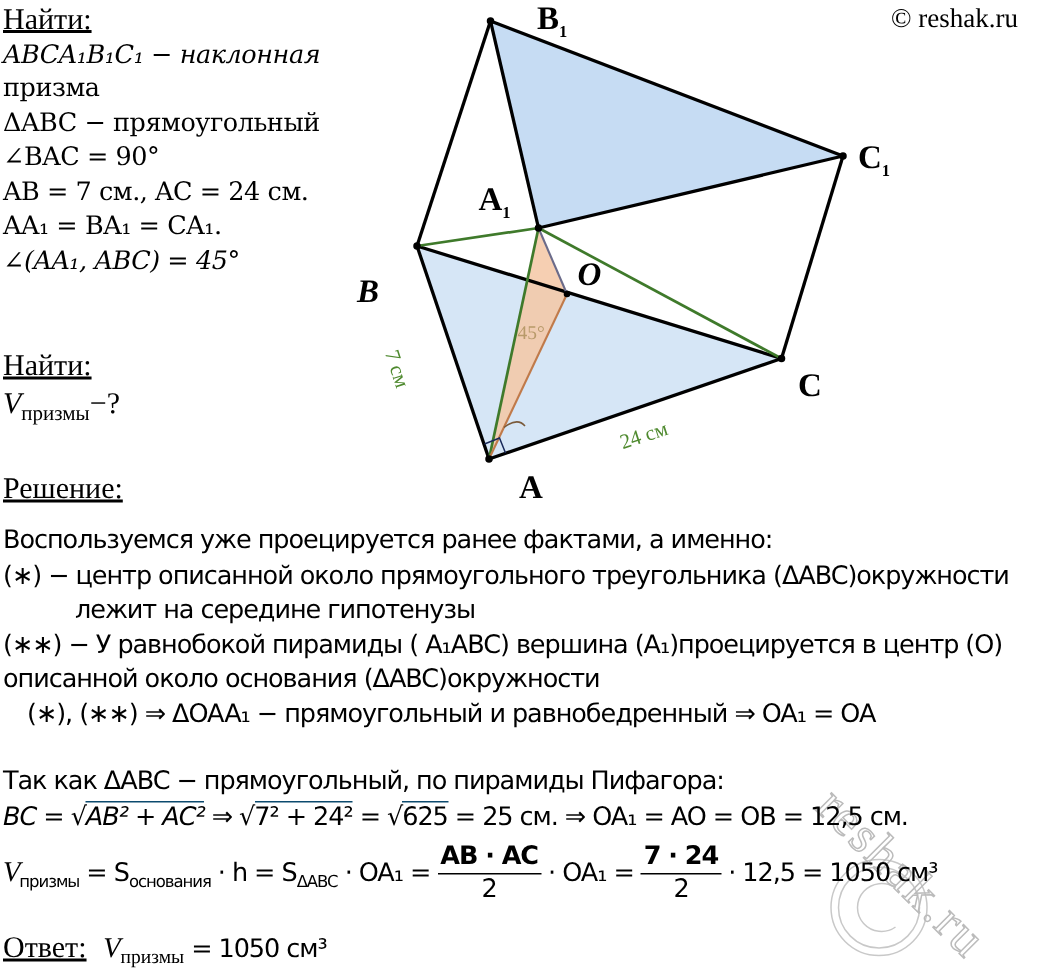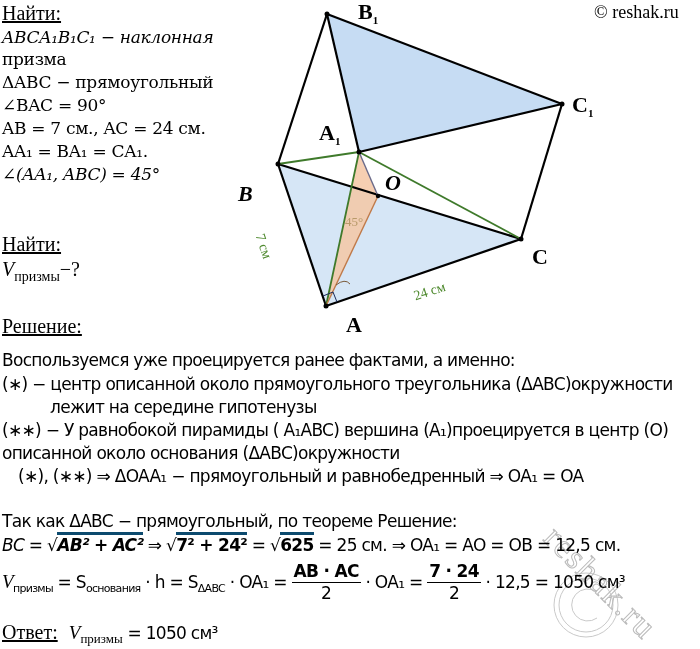--- a/index.html
+++ b/index.html
@@ -10,21 +10,21 @@
   .given{font-size:17px;font-family:"DejaVu Serif",serif;letter-spacing:-0.3px;}
   .head{font-size:20px;text-decoration:underline;font-family:"Liberation Serif",serif;}
   .body{font-size:17px;font-family:"DejaVu Sans",sans-serif;letter-spacing:-0.7px;transform-origin:left top;}
   .it{font-style:italic;}
   sub,sup{font-size:11px;line-height:0;}
   .wm{font-size:18px;font-family:"Liberation Serif",serif;}
   svg{position:absolute;left:0;top:0;}
   .frac{display:inline-block;vertical-align:middle;text-align:center;}
   .frac .num{display:block;border-bottom:1px solid #000;padding:0 2px 2px 2px;font-weight:bold;}
   .frac .den{display:block;padding-top:2px;}
-  .sqrt{border-top:3px solid #0c4a6e;font-weight:bold;}
+  .sqrt{border-top:1px solid #0c4a6e;}
 </style>
 </head>
 <body>
 
 <svg width="700" height="649">
 
   <polygon points="327,14 359,152 562,104" fill="#c6dcf3"></polygon>
 
   <polygon points="278,164 326,306 521,239" fill="#d6e6f6"></polygon>
 
@@ -98,21 +98,21 @@
 <div class="t serif" style="left:2px;top:259px;font-size:20px;"><span class="it">V</span><sub style="font-size:14px;">призмы</sub><span>−?</span></div>
 
 <div class="t head" style="left:2px;top:316px;">Решение:</div>
 <div class="t body" style="left:2px;top:352px;">Воспользуемся уже проецируется ранее фактами, а именно:</div>
 <div class="t body" style="left:2px;top:376px;">(∗) − центр описанной около прямоугольного треугольника (ΔABC)окружности</div>
 <div class="t body" style="left:2px;top:399px;margin-left:48px;">лежит на середине гипотенузы</div>
 <div class="t body" style="left:2px;top:422px;">(∗∗) − У равнобокой пирамиды ( A₁ABC) вершина (A₁)проецируется в центр (O)</div>
 <div class="t body" style="left:2px;top:445px;">описанной около основания (ΔABC)окружности</div>
 <div class="t body" style="left:18px;top:468px;">(∗), (∗∗) ⇒ ΔOAA₁ − прямоугольный и равнобедренный ⇒ OA₁ = OA</div>
 
-<div class="t body" style="left:2px;top:513px;">Так как ΔABC − прямоугольный, по теореме Решение:</div>
+<div class="t body" style="left:2px;top:513px;">Так как ΔABC − прямоугольный, по пирамиды Пифагора:</div>
 <div class="t body" style="left:2px;top:537px;">
   <span class="it">BC = </span>√<span class="sqrt it">AB² + AC²</span><span> ⇒ </span>√<span class="sqrt">7² + 24²</span><span> = </span>√<span class="sqrt">625</span><span> = 25 см. ⇒ OA₁ = AO = OB = 12,5 см.</span>
 </div>
 
 <div class="t body" style="left:2px;top:563px;">
   <span class="it serif" style="font-size:19px;">V</span><sub>призмы</sub><span> = S</span><sub>основания</sub><span> · h = S</span><sub>ΔABC</sub><span> · OA₁ = </span><span class="frac"><span class="num">AB · AC</span><span class="den">2</span></span><span> · OA₁ = </span><span class="frac"><span class="num">7 · 24</span><span class="den">2</span></span><span> · 12,5 = 1050 см³</span>
 </div>
 
 <div class="t" style="left:2px;top:622px;">
   <span class="head" style="position:static;">Ответ:</span>

